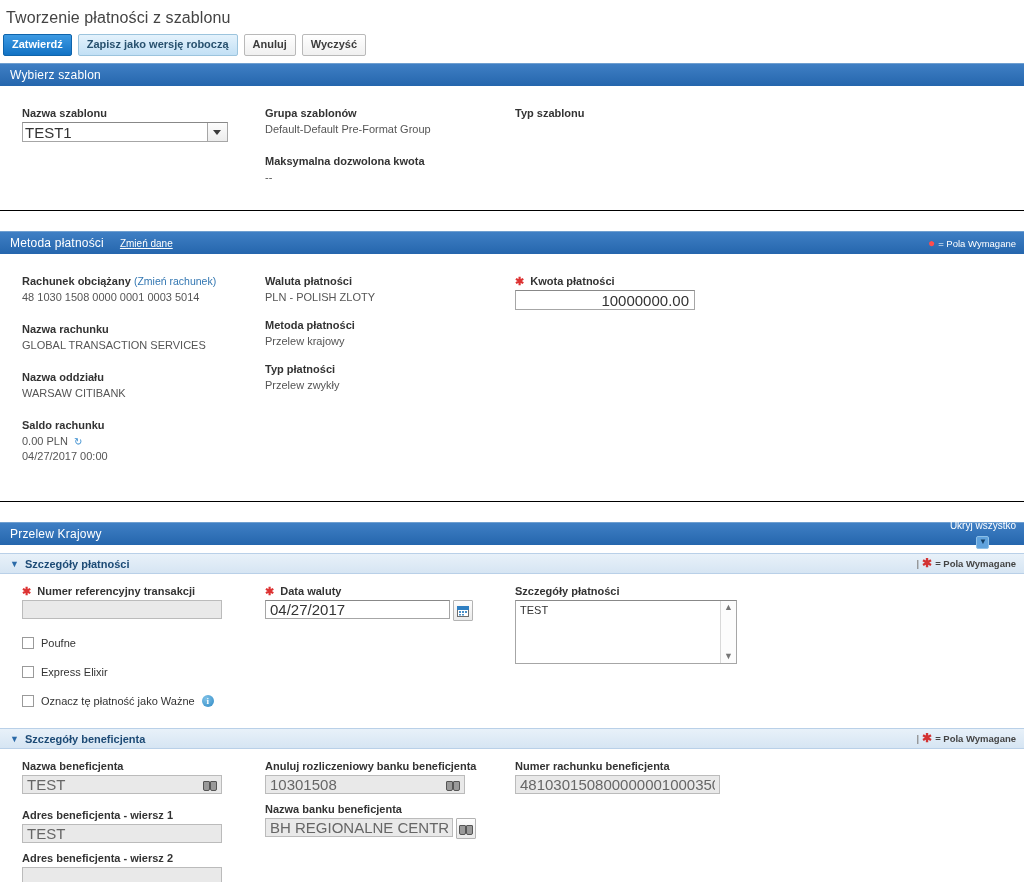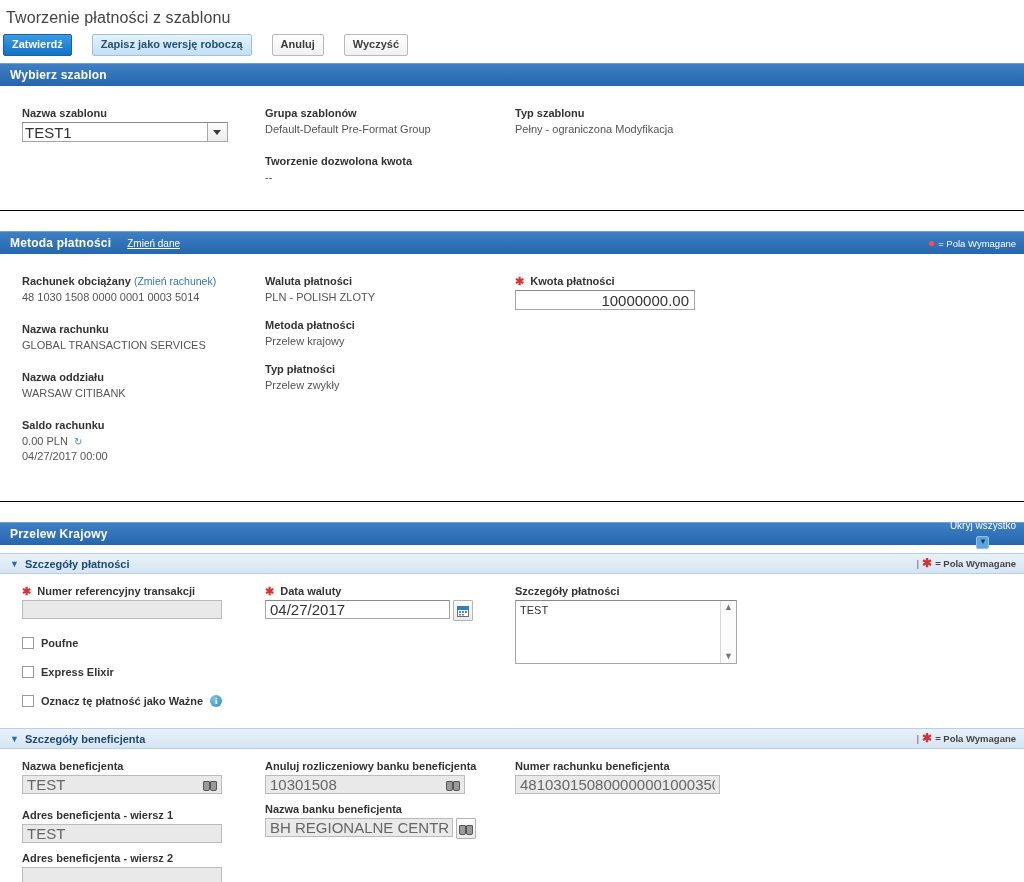--- a/index.html
+++ b/index.html
@@ -25,21 +25,21 @@
     padding: 9px 0 0 6px;
     font-weight: normal;
     letter-spacing: .1px;
   }
 
   
   .btn-bar {
     padding: 7px 0 7px 3px;
     display: flex;
     align-items: center;
-    gap: 20px;
+    gap: 6px;
   }
   .btn {
     font-family: "Liberation Sans", sans-serif;
     font-size: 11px;
     font-weight: bold;
     padding: 3px 8px 4px 8px;
     border-radius: 2px;
     line-height: 13px;
     cursor: pointer;
     white-space: nowrap;
@@ -70,21 +70,21 @@
     background: linear-gradient(#3f7fc4, #2566ad);
     color: #ffffff;
     height: 23px;
     display: flex;
     align-items: center;
     padding: 0 8px 0 10px;
     font-size: 12px;
     border-top: 1px solid #6f9fd0;
   }
   .sec-header .sec-title {
-    font-weight: bold;
+    font-weight: normal;
     letter-spacing: .2px;
   }
   .sec-header .sec-link {
     color: #ffffff;
     text-decoration: underline;
     margin-left: 16px;
     font-size: 10px;
     cursor: pointer;
   }
   .sec-header .spacer { flex: 1 1 auto; }
@@ -280,21 +280,21 @@
     margin: 0 0 17px 0;
   }
   .cbox {
     width: 12px; height: 12px;
     border: 1px solid #9a9a9a;
     background: #ffffff;
     display: inline-block;
     cursor: pointer;
     flex: 0 0 auto;
   }
-  .cb-label { font-weight: bold; color: #333333; font-size: 11px; }
+  .cb-label { font-weight: normal; color: #333333; font-size: 11px; }
   .info-i {
     width: 12px; height: 12px;
     border-radius: 50%;
     background: radial-gradient(circle at 35% 30%, #7fc2e8, #2f89c4);
     color: #ffffff;
     font-size: 9px;
     font-weight: bold;
     display: inline-flex;
     align-items: center;
     justify-content: center;
@@ -401,28 +401,27 @@
             </select>
           </span>
         </div>
       </div>
       <div class="col-b">
         <div class="field-block">
           <div class="flabel">Grupa szablonów</div>
           <div class="fvalue">Default-Default Pre-Format Group</div>
         </div>
         <div class="field-block" style="margin-top:18px">
-          <div class="flabel">Tworzenie dozwolona kwota</div>
+          <div class="flabel">Maksymalna dozwolona kwota</div>
           <div class="fvalue">--</div>
         </div>
       </div>
       <div class="col-c">
         <div class="field-block">
           <div class="flabel">Typ szablonu</div>
-          <div class="fvalue">Pełny - ograniczona Modyfikacja</div>
         </div>
       </div>
     </div>
   </div>
 
   <div class="spacer-row"></div>
 
   <div class="sec-header">
     <span class="sec-title">Metoda płatności</span>
     <span class="sec-link">Zmień dane</span>

